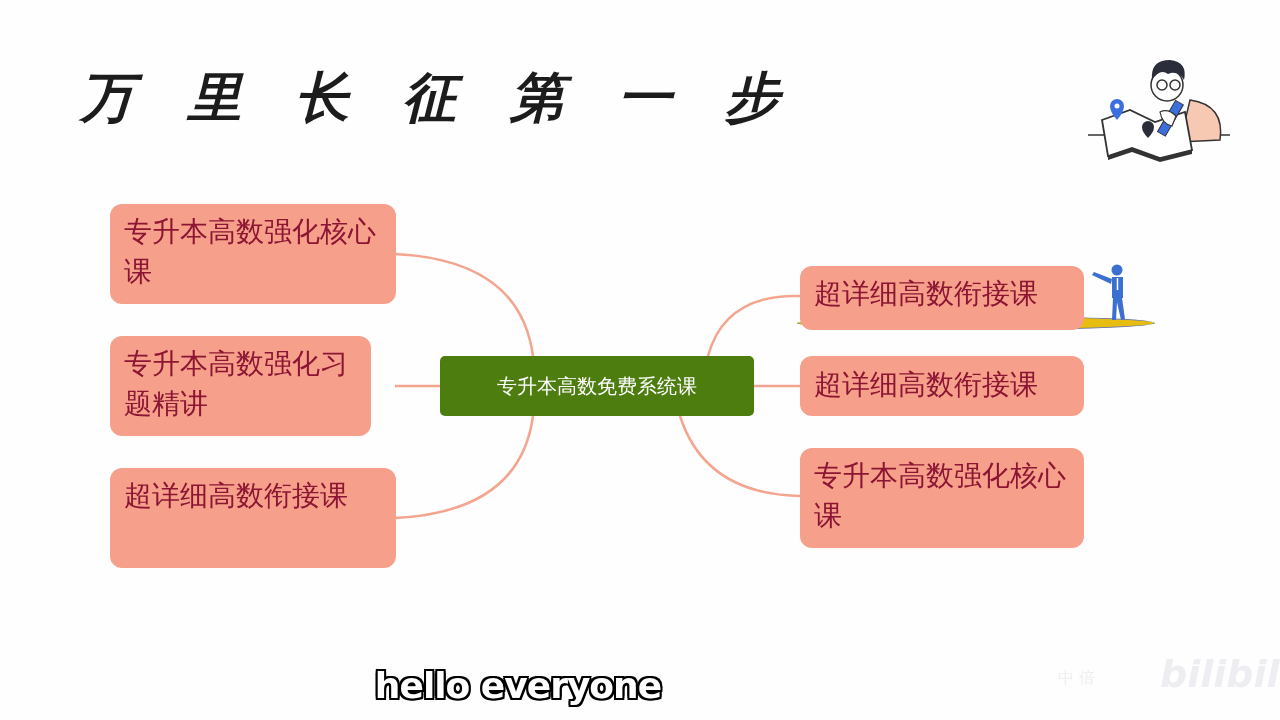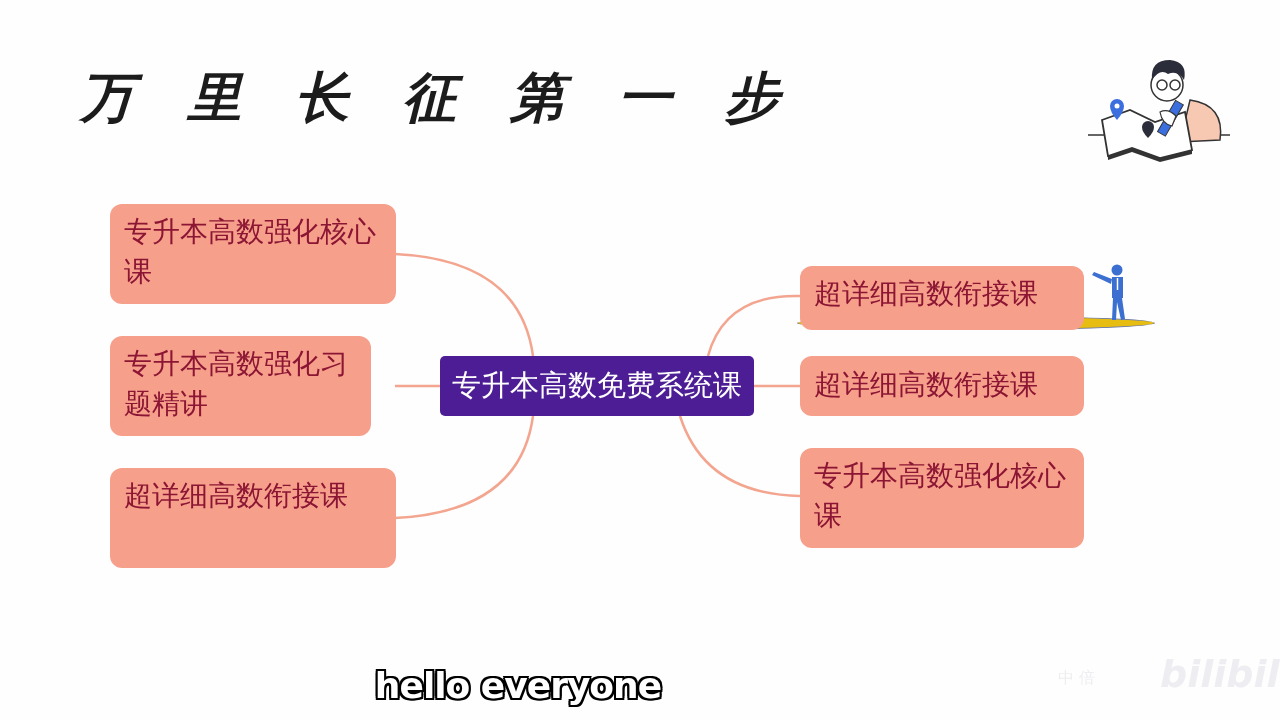--- a/index.html
+++ b/index.html
@@ -15,22 +15,22 @@
       letter-spacing:20px; font-style:italic;
     }
     svg.lines { position:absolute; left:0; top:0; }
     .node {
       position:absolute; background:#f6a08c; color:#8b1533;
       border-radius:12px; font-size:28px; line-height:40px;
       padding:8px 14px; box-sizing:border-box;
     }
     .center {
       position:absolute; left:440px; top:356px; width:314px; height:60px;
-      background:#4c1d95; color:#fff; border-radius:5px;
-      font-size:29px; display:flex; align-items:center; justify-content:center;
+      background:#4d7c0f; color:#fff; border-radius:5px;
+      font-size:20px; display:flex; align-items:center; justify-content:center;
     }
     .highlight-bar {
       position:absolute; left:797px; top:316px; width:358px; height:14px;
       border-radius:50%; background:#e8bd12; border:1.5px solid #5a6aa0;
       box-sizing:border-box;
     }
     .subtitle {
       position:absolute; left:0; width:1036px; top:665px; text-align:center;
       font-size:36px; font-weight:bold; color:#fff;
       text-shadow: -2px -2px 0 #000, 2px -2px 0 #000, -2px 2px 0 #000, 2px 2px 0 #000,

